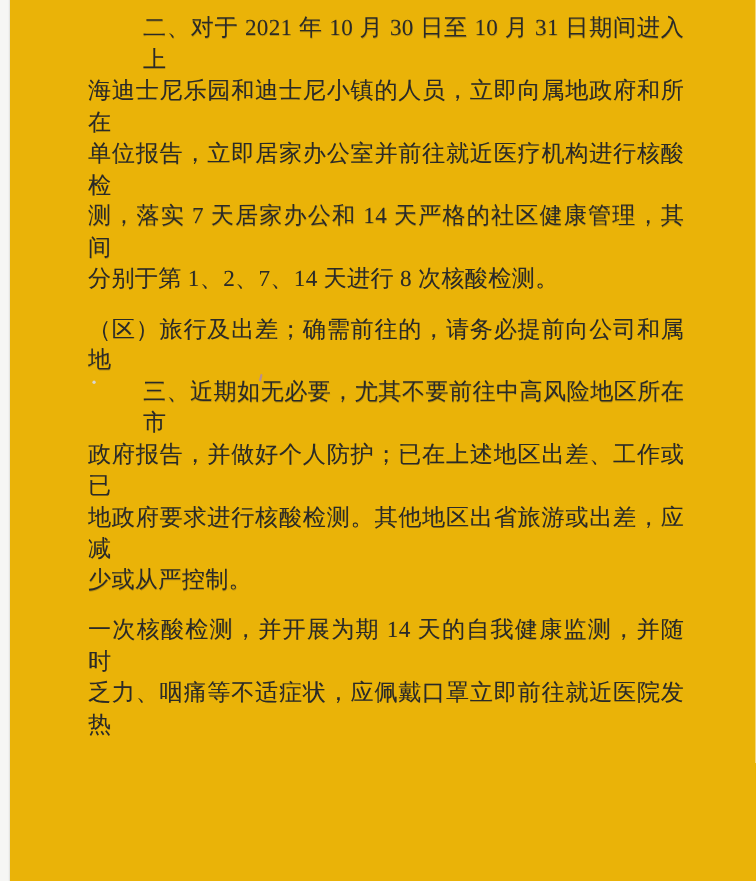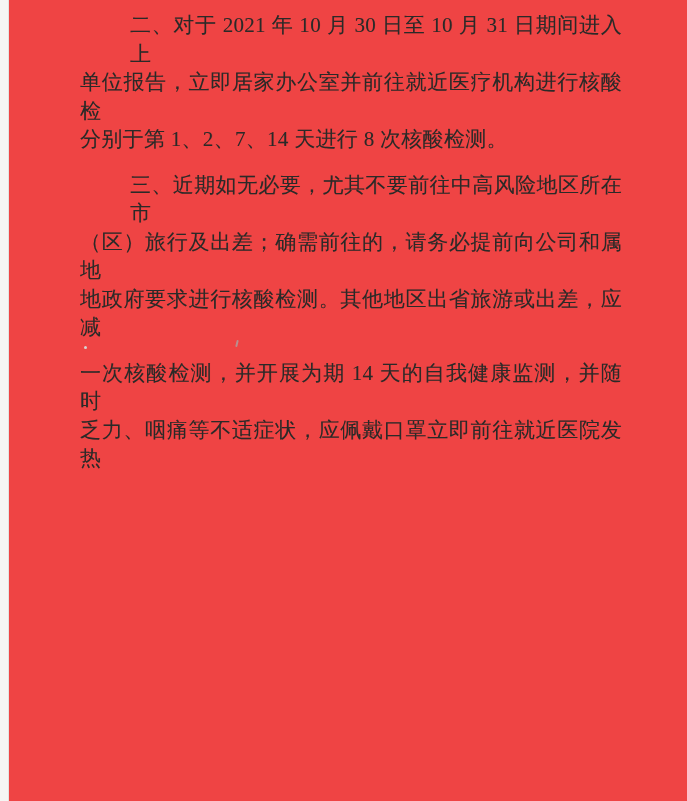--- a/index.html
+++ b/index.html
@@ -62,32 +62,36 @@
     top: 346px;
     width: 3px;
     height: 3px;
     background: #d7d5d2;
     border-radius: 50%;
   }
 </style>
 </head>
 <body>
 
-<div class="page" style="background: #ef4444;">
+<div class="page" style="background: #eab308;">
   <div class="scan-edge" style="background: rgb(246, 246, 244); border-right: 1px solid rgb(228, 228, 225);"></div>
   <div class="content" id="doc-content" style="color: rgb(42, 42, 40);">
       <div class="paragraph">
         <div class="line first"><span class="seg">二、对于 2021 年 10 月 30 日至 10 月 31 日期间进入上</span></div>
+        <div class="line"><span class="seg">海迪士尼乐园和迪士尼小镇的人员，立即向属地政府和所在</span></div>
         <div class="line"><span class="seg">单位报告，立即居家办公室并前往就近医疗机构进行核酸检</span></div>
+        <div class="line"><span class="seg">测，落实 7 天居家办公和 14 天严格的社区健康管理，其间</span></div>
         <div class="line last"><span class="seg">分别于第 1、2、7、14 天进行 8 次核酸检测。</span></div>
       </div>
       <div class="paragraph">
+        <div class="line"><span class="seg">（区）旅行及出差；确需前往的，请务必提前向公司和属地</span></div>
         <div class="line first"><span class="seg">三、近期如无必要，尤其不要前往中高风险地区所在市</span></div>
-        <div class="line"><span class="seg">（区）旅行及出差；确需前往的，请务必提前向公司和属地</span></div>
+        <div class="line"><span class="seg">政府报告，并做好个人防护；已在上述地区出差、工作或已</span></div>
         <div class="line"><span class="seg">地政府要求进行核酸检测。其他地区出省旅游或出差，应减</span></div>
+        <div class="line last"><span class="seg">少或从严控制。</span></div>
       </div>
       <div class="paragraph">
         <div class="line"><span class="seg">一次核酸检测，并开展为期 14 天的自我健康监测，并随时</span></div>
         <div class="line"><span class="seg">乏力、咽痛等不适症状，应佩戴口罩立即前往就近医院发热</span></div>
       </div>
     </div>
   <div class="speck speck-red"></div>
   <div class="speck speck-gray"></div>
 </div>
 

